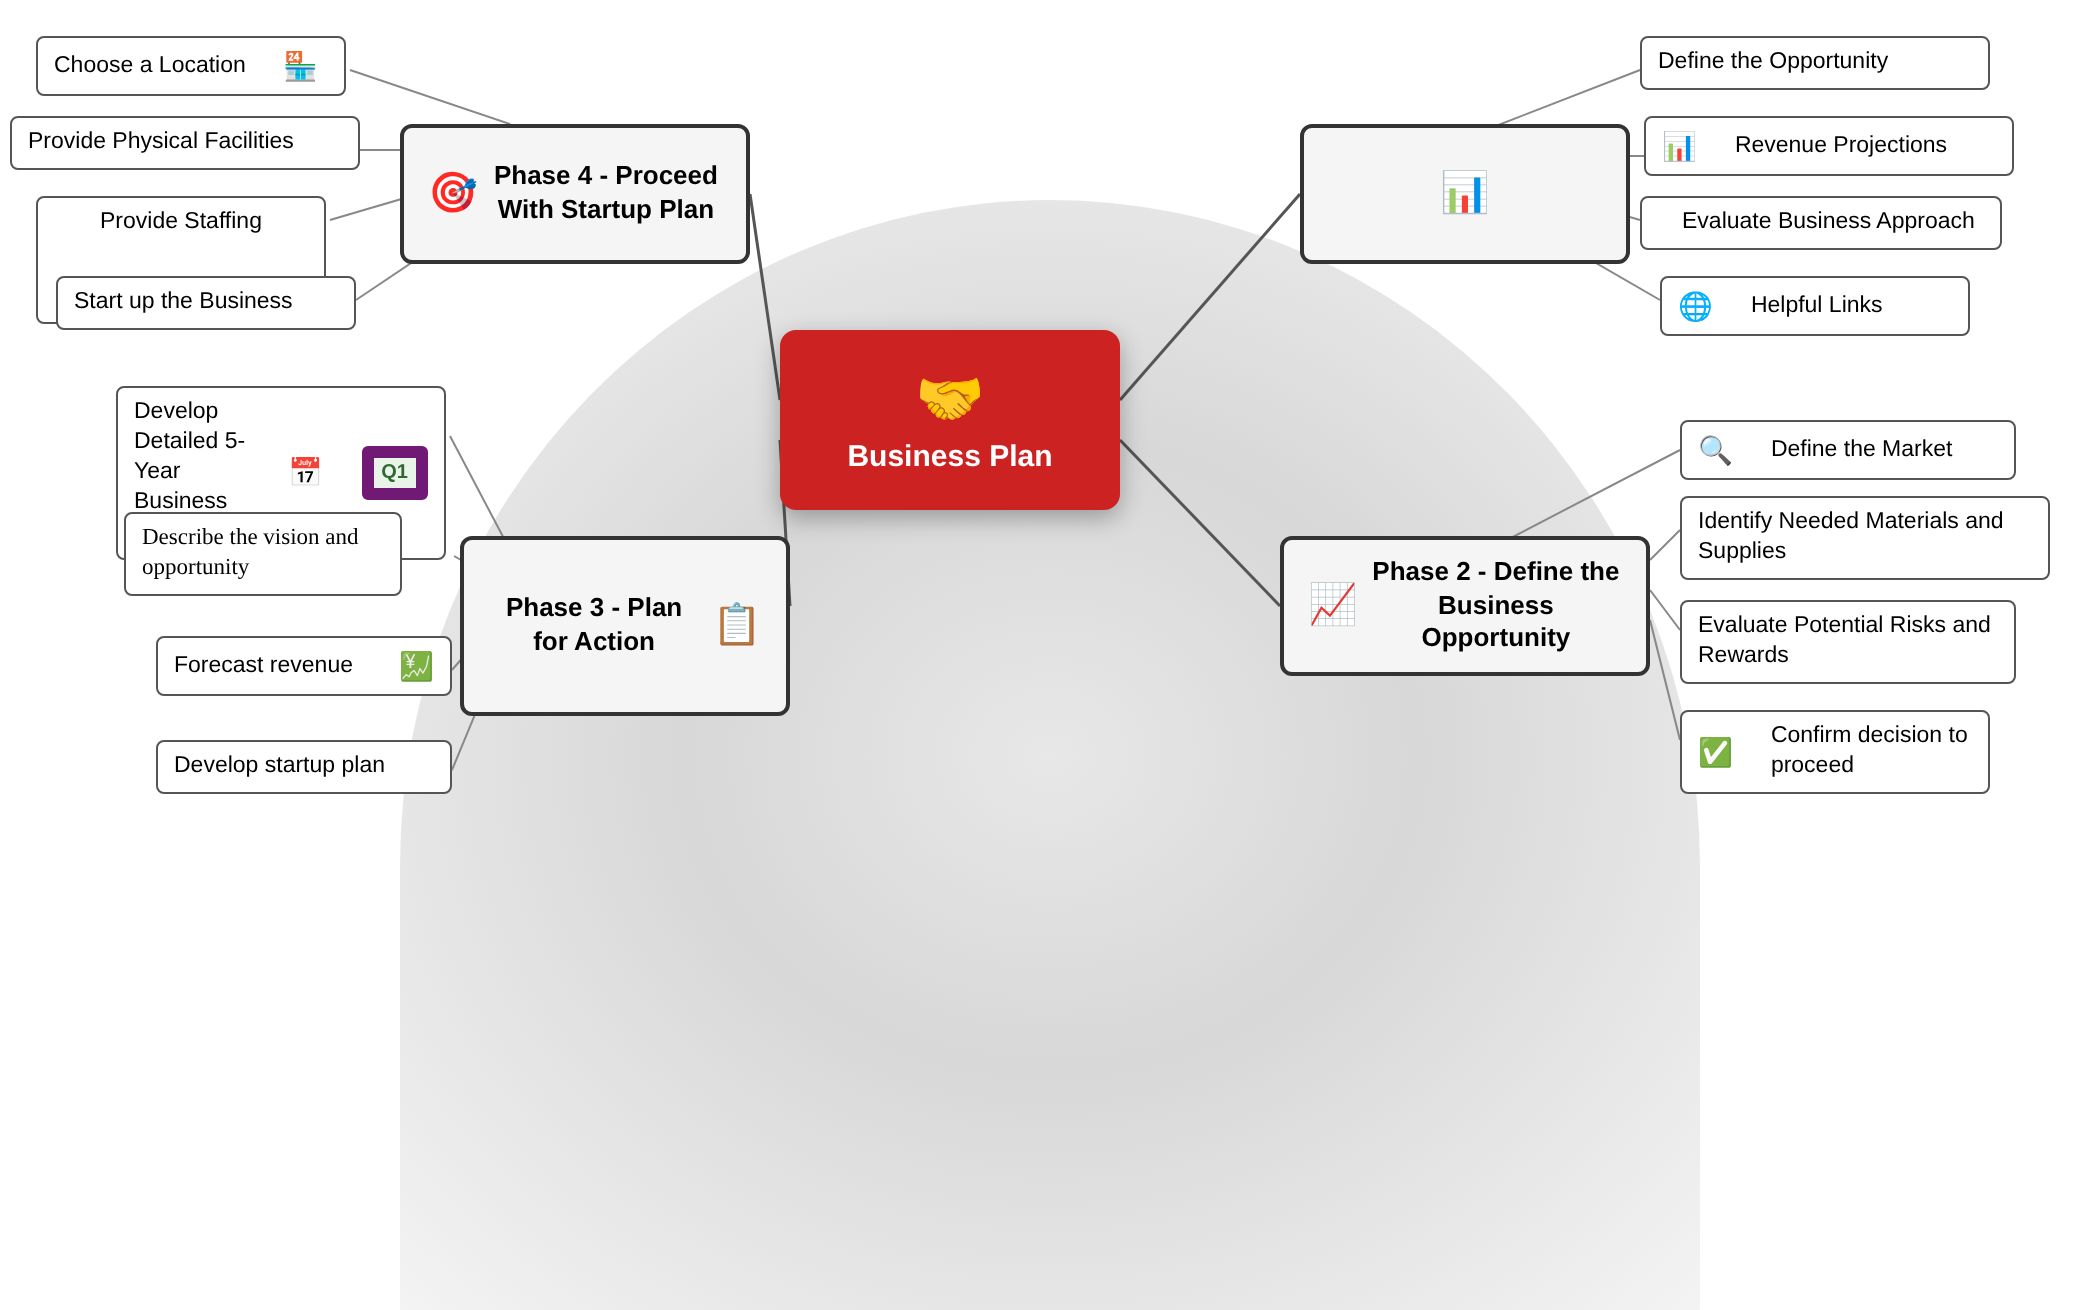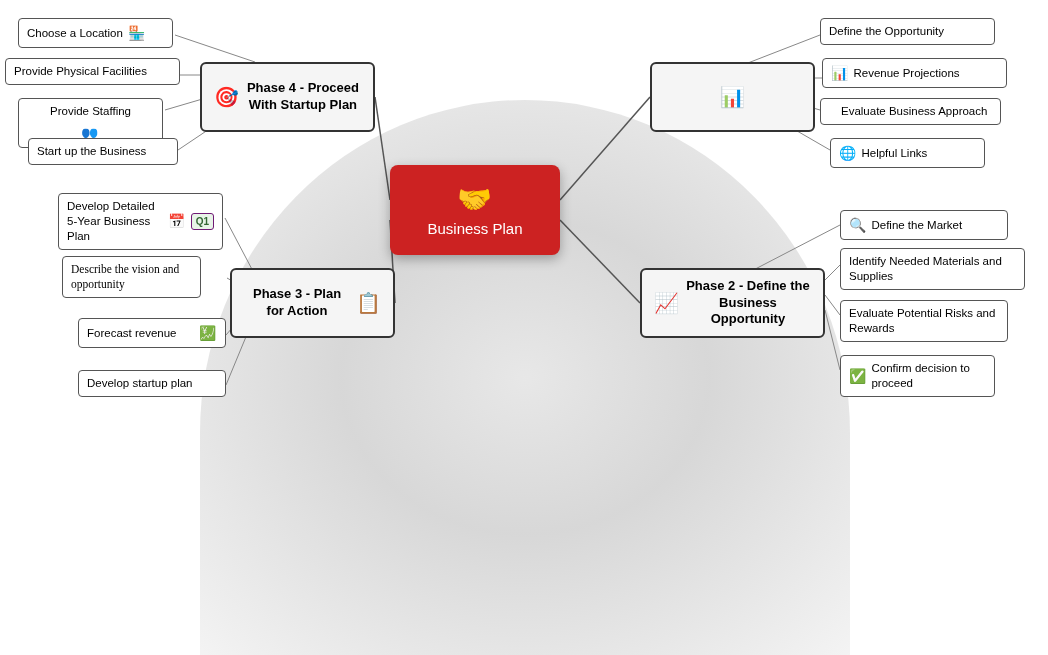--- a/index.html
+++ b/index.html
@@ -50,21 +50,21 @@
       justify-content: center;
       z-index: 10;
       box-shadow: 0 4px 12px rgba(0,0,0,0.3);
     }
     .center-box .handshake-icon {
       font-size: 28px;
       margin-bottom: 4px;
     }
     .center-box .center-label {
       color: #fff;
-      font-weight: normal;
+      font-weight: bold;
       font-size: 15px;
       line-height: 1.2;
     }
 
     
     .phase-box {
       position: absolute;
       background: #fff;
       border: 2px solid #333;
       border-radius: 6px;
@@ -91,21 +91,21 @@
       width: 175px;
       height: 70px;
       background: #f5f5f5;
     }
 
     
     .phase3 {
       left: 230px;
       top: 268px;
       width: 165px;
-      height: 70px;
+      height: 90px;
       background: #f5f5f5;
     }
 
     
     .phase1 {
       left: 650px;
       top: 62px;
       width: 165px;
       height: 70px;
       background: #f5f5f5;
@@ -125,21 +125,21 @@
       position: absolute;
       background: #fff;
       border: 1.5px solid #555;
       border-radius: 4px;
       padding: 5px 8px;
       z-index: 10;
       font-size: 11.5px;
       line-height: 1.3;
       display: flex;
       align-items: center;
-      gap: 5px;
+      gap: 19px;
     }
     .item-icon {
       font-size: 14px;
       flex-shrink: 0;
     }
 
     
     .item-choose-location { left: 18px; top: 18px; width: 155px; }
     .item-physical-facilities { left: 5px; top: 58px; width: 175px; }
     .item-staffing { left: 18px; top: 98px; width: 145px; flex-direction: column; }
@@ -159,21 +159,21 @@
 
     
     .item-define-market { left: 840px; top: 210px; width: 168px; }
     .item-materials { left: 840px; top: 248px; width: 185px; }
     .item-potential-risks { left: 840px; top: 300px; width: 168px; align-items: flex-end; }
     .item-confirm { left: 840px; top: 355px; width: 155px; }
 
     
     .q1-badge {
       background: #e8f4e8;
-      border: 1px solid #701a75;
+      border: 6px solid #701a75;
       border-radius: 3px;
       font-size: 10px;
       padding: 1px 4px;
       color: #363;
       font-weight: bold;
     }
   </style>
 </head>
 <body>
 

